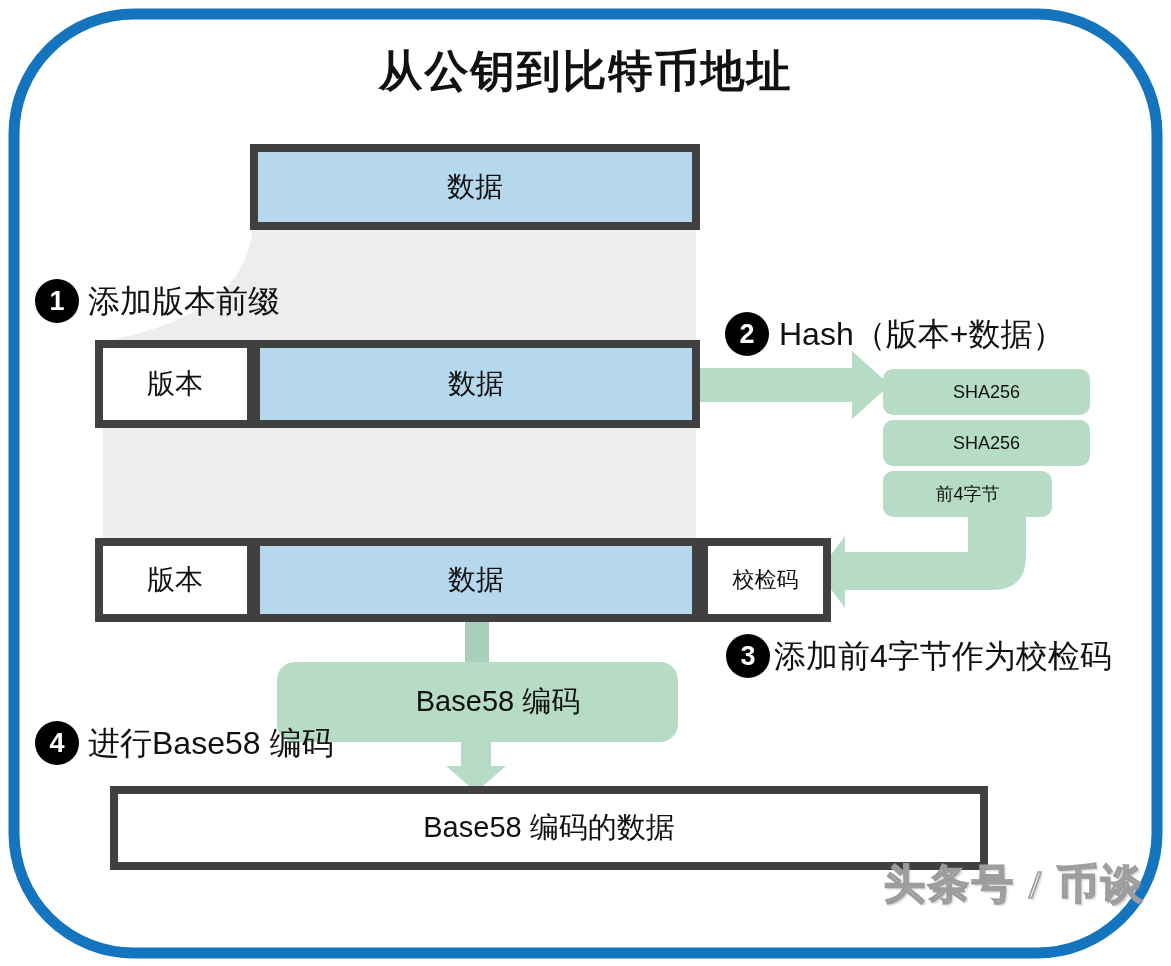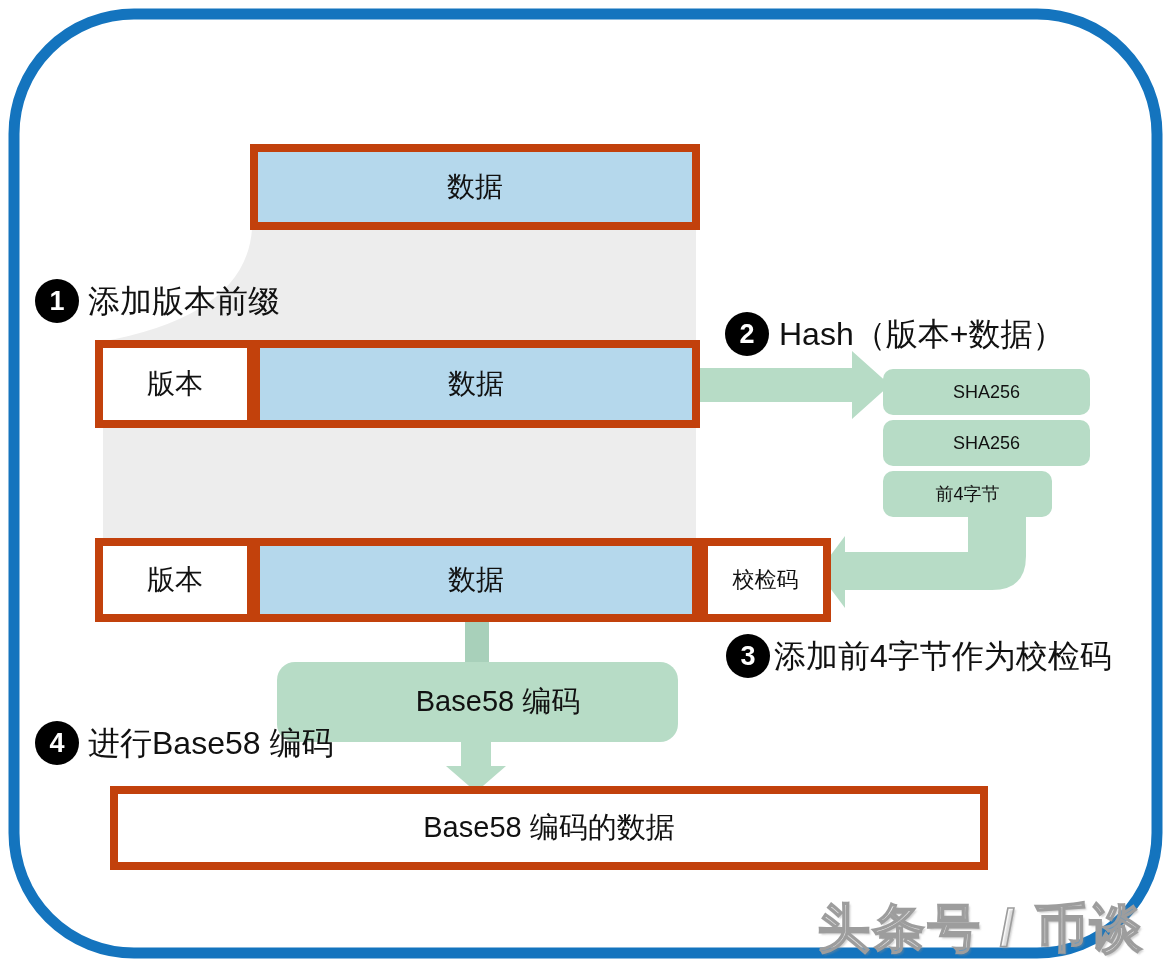--- a/index.html
+++ b/index.html
@@ -9,40 +9,41 @@
   }
   svg.layer { position:absolute; left:0; top:0; }
   .title {
     position:absolute; left:0; right:0; top:42px; text-align:center;
     font-size:44px; font-weight:600; letter-spacing:2px; color:#111;
   }
   .box {
     position:absolute; box-sizing:border-box; display:flex;
     align-items:center; justify-content:center; font-size:28px; color:#111;
   }
-  .blue-border { border:8px solid #c2410c; }
+  .blue-border { border:8px solid #404040; }
   .fill-blue { background:#b5d8ec; }
   .fill-white { background:#ffffff; }
   .green-box { background:#b7dcc6; border-radius:10px; font-size:18px; }
   .base58-box { background:#b7dcc6; border-radius:18px; font-size:29px; }
   .step-badge {
     position:absolute; width:44px; height:44px; border-radius:50%;
     background:#000; color:#fff; display:flex; align-items:center;
     justify-content:center; font-size:27px; font-weight:700;
   }
   .step-label {
     position:absolute; height:44px; line-height:44px; font-size:32px;
     color:#111; white-space:nowrap;
   }
   .watermark {
-    position:absolute; right:26px; top:894px; font-size:52px; font-weight:700;
+    position:absolute; right:26px; top:857px; font-size:41px; font-weight:700;
     letter-spacing:3px; white-space:nowrap;
     color:rgba(255,255,255,0.22);
     -webkit-text-stroke:1.6px #9d9d9d;
     text-shadow:2px 2px 2px rgba(140,140,140,0.4);
+    font-family:Liberation Serif, serif;
   }
 </style>
 </head>
 <body>
 
 <div class="canvas">
 
   <svg class="layer" width="1171" height="966" viewBox="0 0 1171 966">
 
     <path d="M252,229 L696,229 L696,342 L100,342 Q246,316 252,229 Z" fill="#ededed"></path>
@@ -53,20 +54,21 @@
 
     <path d="M968,517 L1026,517 L1026,556 Q1026,590 992,590 L845,590 L845,608 L818,572 L845,536 L845,552 L968,552 Z" fill="#b7dcc6"></path>
 
     <rect x="465" y="620" width="24" height="52" fill="#a8d0ba"></rect>
 
     <polygon points="461,742 491,742 491,766 506,766 476,792 446,766 461,766" fill="#b7dcc6"></polygon>
 
     <rect x="14" y="14" width="1143" height="939" rx="120" ry="120" fill="none" stroke="#1474be" stroke-width="11"></rect>
   </svg>
 
+  <div class="title">从公钥到比特币地址</div>
 
   <div class="box blue-border fill-blue" style="left:250px; top:144px; width:450px; height:86px;">数据</div>
 
   <div class="box blue-border fill-white" style="left:95px; top:340px; width:160px; height:88px;">版本</div>
   <div class="box blue-border fill-blue" style="left:252px; top:340px; width:448px; height:88px;">数据</div>
 
   <div class="box green-box" style="left:883px; top:369px; width:207px; height:46px;">SHA256</div>
   <div class="box green-box" style="left:883px; top:420px; width:207px; height:46px;">SHA256</div>
   <div class="box green-box" style="left:883px; top:471px; width:169px; height:46px;">前4字节</div>
 

